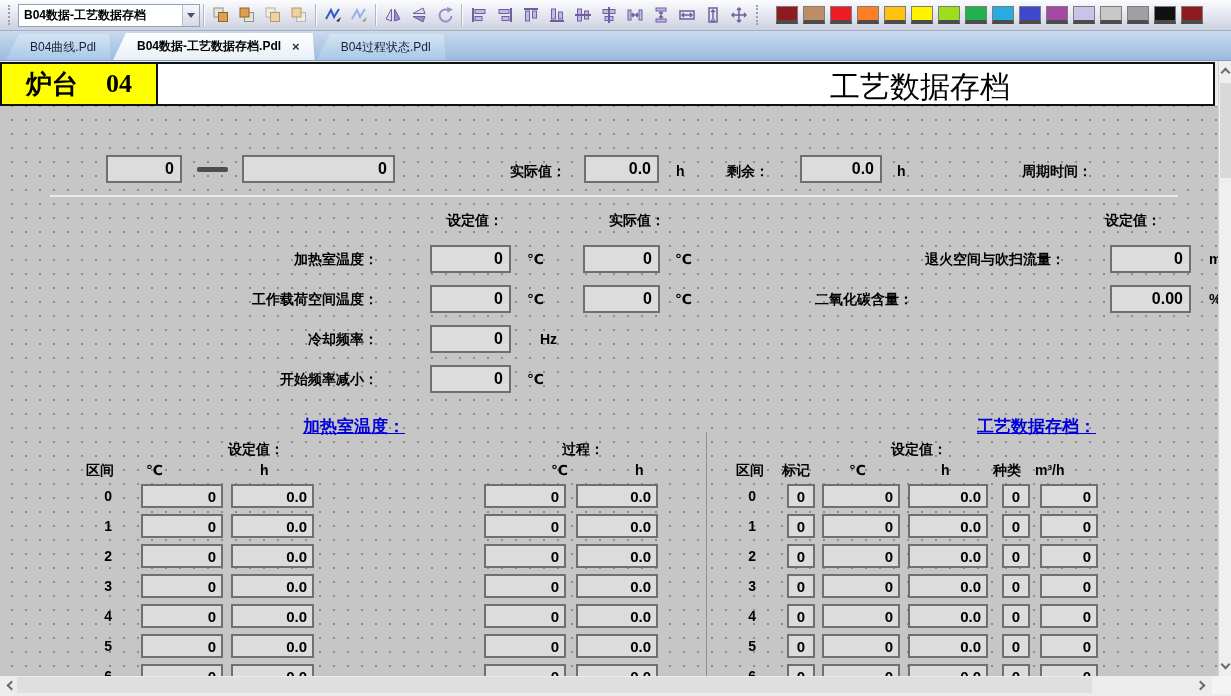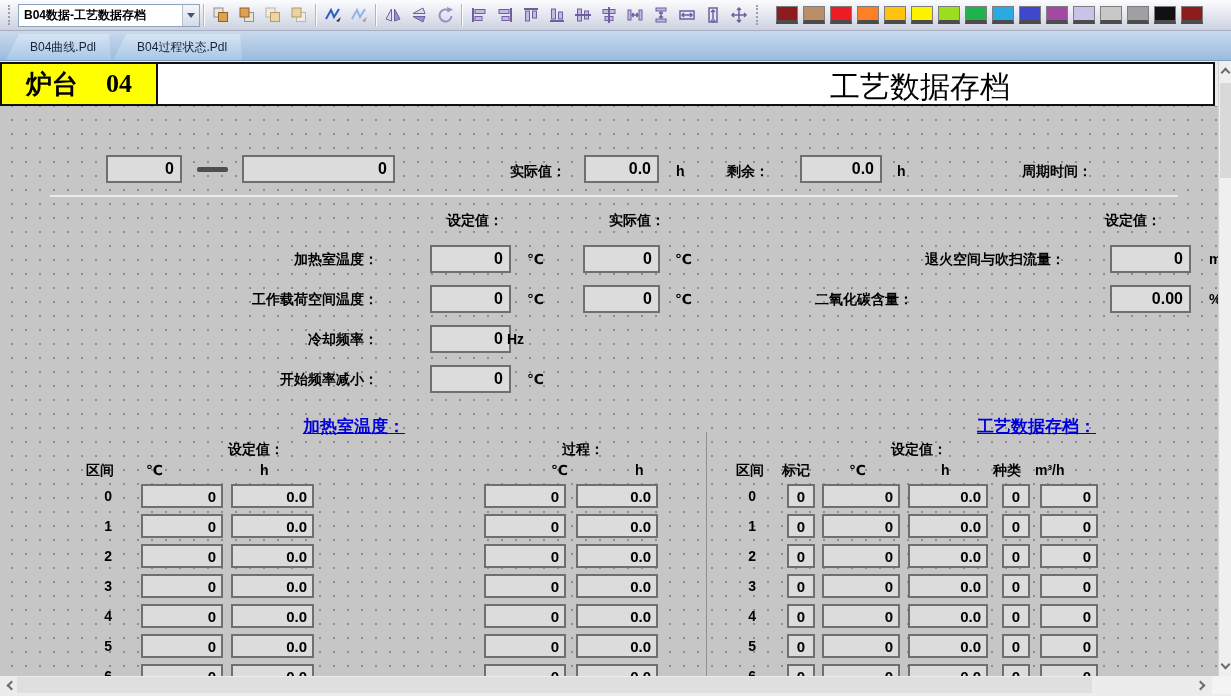--- a/index.html
+++ b/index.html
@@ -248,20 +248,24 @@
         <div class="swatch" style="background: rgb(160, 160, 160);"></div>
         <div class="swatch" style="background: rgb(17, 17, 17);"></div>
         <div class="swatch" style="background: rgb(142, 27, 30);"></div>
       </div>
   </div>
 
   <div class="tabbar" id="tabbar">
       <div class="tab">
         <span>B04曲线.Pdl</span>
       </div>
+      <div class="tab active">
+        <span>B04数据-工艺数据存档.Pdl</span>
+        <span class="close">×</span>
+      </div>
       <div class="tab">
         <span>B04过程状态.Pdl</span>
       </div>
     </div>
 
   <div class="content">
 
     <div class="headerstrip">
       <div class="furnace">
         <span>炉台</span>
@@ -295,21 +299,21 @@
           <div class="lbl" style="left: 527px; top: 144px;">℃</div>
           <div class="iobox" style="left: 583px; top: 139px; width: 77px;">0</div>
           <div class="lbl" style="left: 675px; top: 144px;">℃</div>
           <div class="lbl" style="left: 100px; top: 184px; width: 278px; text-align: right;">工作载荷空间温度：</div>
           <div class="iobox" style="left: 430px; top: 179px; width: 81px;">0</div>
           <div class="lbl" style="left: 527px; top: 184px;">℃</div>
           <div class="iobox" style="left: 583px; top: 179px; width: 77px;">0</div>
           <div class="lbl" style="left: 675px; top: 184px;">℃</div>
           <div class="lbl" style="left: 100px; top: 224px; width: 278px; text-align: right;">冷却频率：</div>
           <div class="iobox" style="left: 430px; top: 219px; width: 81px;">0</div>
-          <div class="lbl" style="left: 507px; top: 224px;">Hz</div>
+          <div class="lbl" style="left: 540px; top: 224px;">Hz</div>
           <div class="lbl" style="left: 100px; top: 264px; width: 278px; text-align: right;">开始频率减小：</div>
           <div class="iobox" style="left: 430px; top: 259px; width: 81px;">0</div>
           <div class="lbl" style="left: 527px; top: 264px;">℃</div>
         </div>
       <div id="form-right">
           <div class="lbl" style="left: 815px; top: 144px; width: 250px; text-align: right;">退火空间与吹扫流量：</div>
           <div class="iobox" style="left: 1110px; top: 139px; width: 81px;">0</div>
           <div class="lbl" style="left: 1209px; top: 144px;">m³/h</div>
           <div class="lbl" style="left: 815px; top: 184px; width: 250px; text-align: left;">二氧化碳含量：</div>
           <div class="iobox" style="left: 1110px; top: 179px; width: 81px;">0.00</div>

